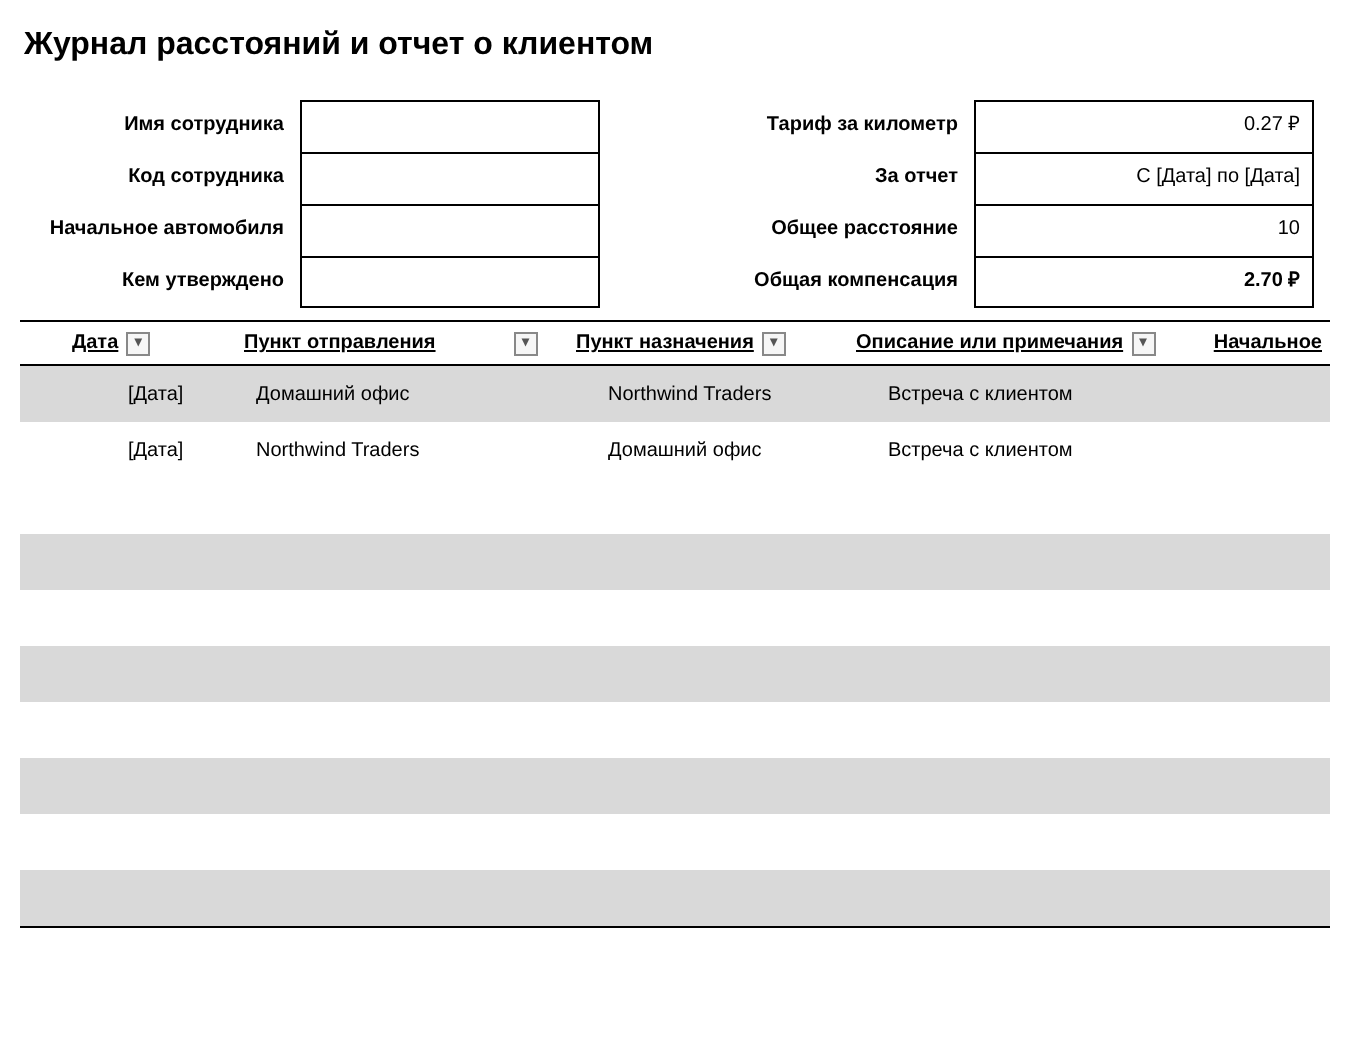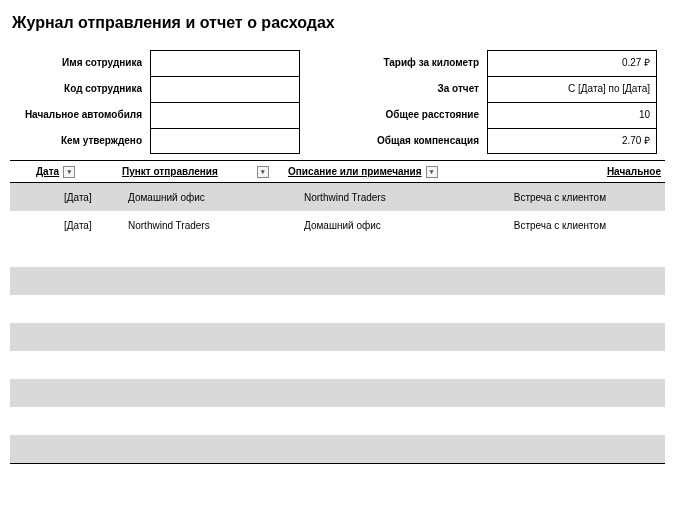--- a/index.html
+++ b/index.html
@@ -46,21 +46,21 @@
   }
   .ivalue {
     border: 1px solid #000;
     border-bottom: none;
     height: 26px;
     line-height: 24px;
     padding: 0 6px;
     font-size: 10px;
     text-align: right;
   }
-  .info-col .row:last-child .ivalue { border-bottom: 1px solid #000; }
+  .info-col .row:last-child .ivalue { border-bottom: 1px solid #000; font-weight: bold; }
   .info-col { display: block; }
   .row { display: grid; grid-template-columns: inherit; }
   .info-col.left .row { grid-template-columns: 140px 150px; }
   .info-col.right .row { grid-template-columns: 150px 170px; }
   .info-col .row:last-child .ivalue,
   .info-col .row:nth-child(4) .ivalue { border-bottom: 1px solid #000; }
 
   .rule {
     border: none;
     border-top: 1px solid #000;
@@ -108,37 +108,37 @@
     height: 28px;
     align-items: center;
     font-size: 10px;
     padding: 0 18px;
   }
   .trow > div { overflow: hidden; text-overflow: ellipsis; white-space: nowrap; }
   .shade { background: #d9d9d9; }
   .td-date  { width: 100px; padding-left: 36px; }
   .td-from  { width: 176px; padding-left: 0; }
   .td-to    { width: 140px; }
-  .td-desc  { width: 162px; text-align: right; }
+  .td-desc  { width: 162px; }
   .td-start { flex: 1; }
 
   .empty-band {
     height: 28px;
   }
   .thin-rule {
     border: none;
     border-top: 1px solid #000;
     margin: 0;
   }
 </style>
 </head>
 <body>
 
 <div class="page">
-  <h1 class="title">Журнал отправления и отчет о расходах</h1>
+  <h1 class="title">Журнал расстояний и отчет о клиентом</h1>
 
   <div class="info-grid">
     <div class="info-col left">
       <div class="row">
           <div class="ilabel">Имя сотрудника</div>
           <div class="ivalue"></div>
         </div>
       <div class="row">
           <div class="ilabel">Код сотрудника</div>
           <div class="ivalue"></div>
@@ -175,20 +175,24 @@
   <hr class="rule">
 
   <div class="table-wrap">
     <div class="thead">
       <div class="th col-date">
         <span class="label">Дата</span>
         <span class="filter">▾</span>
       </div>
       <div class="th col-from">
         <span class="label">Пункт отправления</span>
+        <span class="filter">▾</span>
+      </div>
+      <div class="th col-to">
+        <span class="label">Пункт назначения</span>
         <span class="filter">▾</span>
       </div>
       <div class="th col-desc">
         <span class="label">Описание или примечания</span>
         <span class="filter">▾</span>
       </div>
       <div class="th col-start">
         <span class="label">Начальное</span>
       </div>
     </div>

